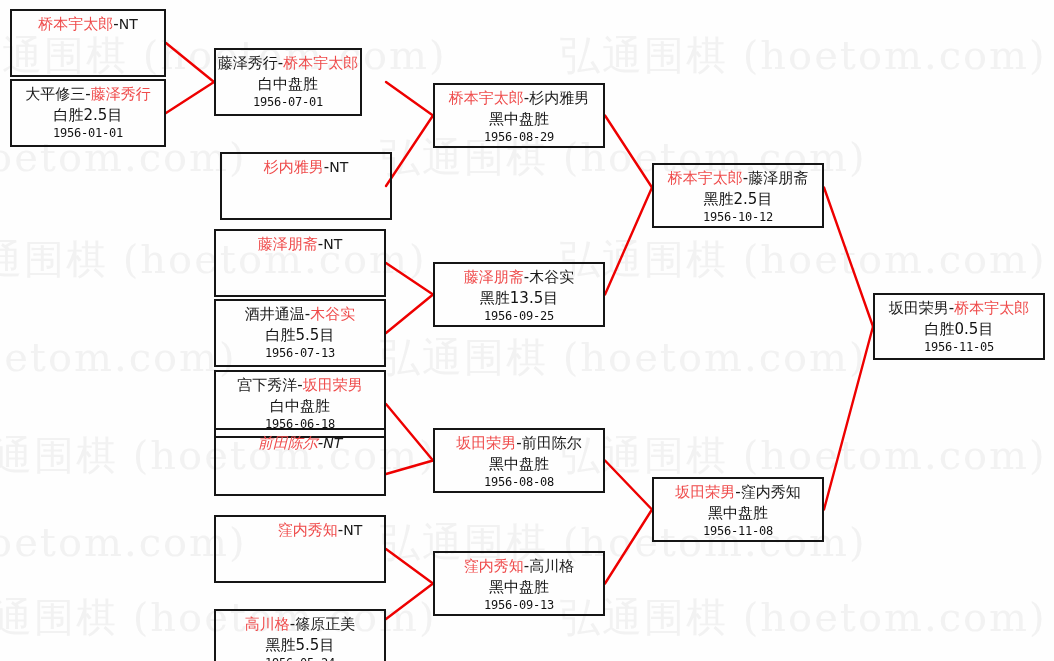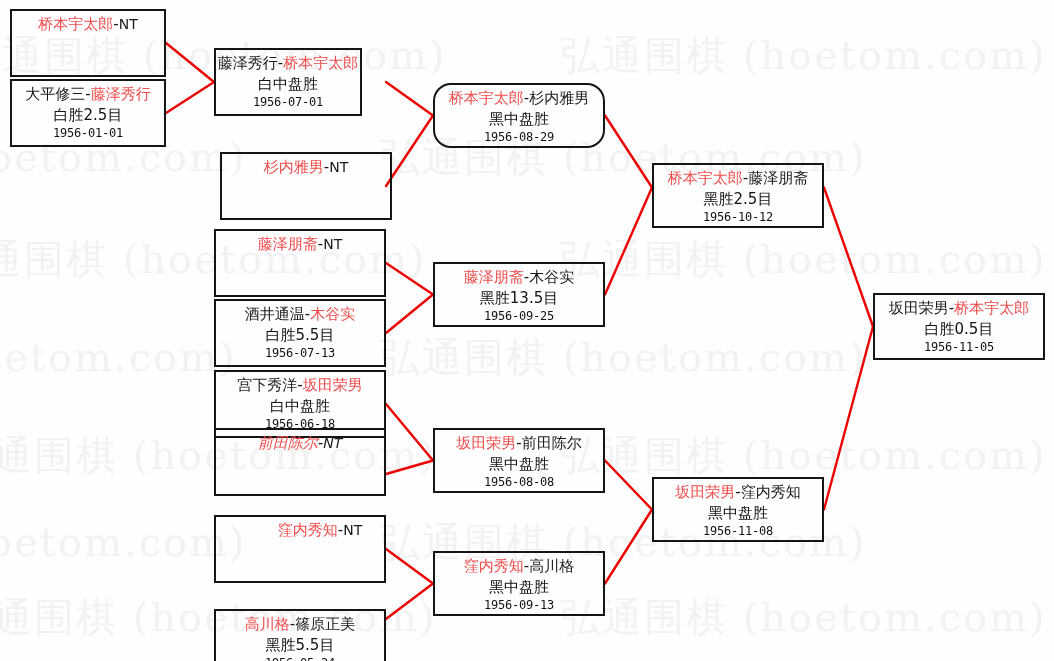--- a/index.html
+++ b/index.html
@@ -154,21 +154,21 @@
       <div class="match-box" style="left: 214px; top: 585px; width: 172px; height: 68px; border-color: rgb(21, 21, 21); margin-top: 24px;">
         <span class="line players"><span class="p-win">高川格</span><span class="sep">-</span><span class="p-lose">篠原正美</span></span>
         <span class="line result">黑胜5.5目</span>
         <span class="line date">1956-05-24</span>
       </div>
       <div class="match-box" style="left: 214px; top: 48px; width: 148px; height: 68px; border-color: rgb(21, 21, 21);">
         <span class="line players"><span class="p-lose">藤泽秀行</span><span class="sep">-</span><span class="p-win">桥本宇太郎</span></span>
         <span class="line result">白中盘胜</span>
         <span class="line date">1956-07-01</span>
       </div>
-      <div class="match-box" style="left: 433px; top: 83px; width: 172px; height: 65px; border-color: rgb(21, 21, 21); border-radius: 18px;">
+      <div class="match-box" style="left: 433px; top: 83px; width: 172px; height: 65px; border-color: rgb(21, 21, 21);">
         <span class="line players"><span class="p-win">桥本宇太郎</span><span class="sep">-</span><span class="p-lose">杉内雅男</span></span>
         <span class="line result">黑中盘胜</span>
         <span class="line date">1956-08-29</span>
       </div>
       <div class="match-box" style="left: 433px; top: 262px; width: 172px; height: 65px; border-color: rgb(21, 21, 21);">
         <span class="line players"><span class="p-win">藤泽朋斋</span><span class="sep">-</span><span class="p-lose">木谷实</span></span>
         <span class="line result">黑胜13.5目</span>
         <span class="line date">1956-09-25</span>
       </div>
       <div class="match-box" style="left: 433px; top: 428px; width: 172px; height: 65px; border-color: rgb(21, 21, 21);">

